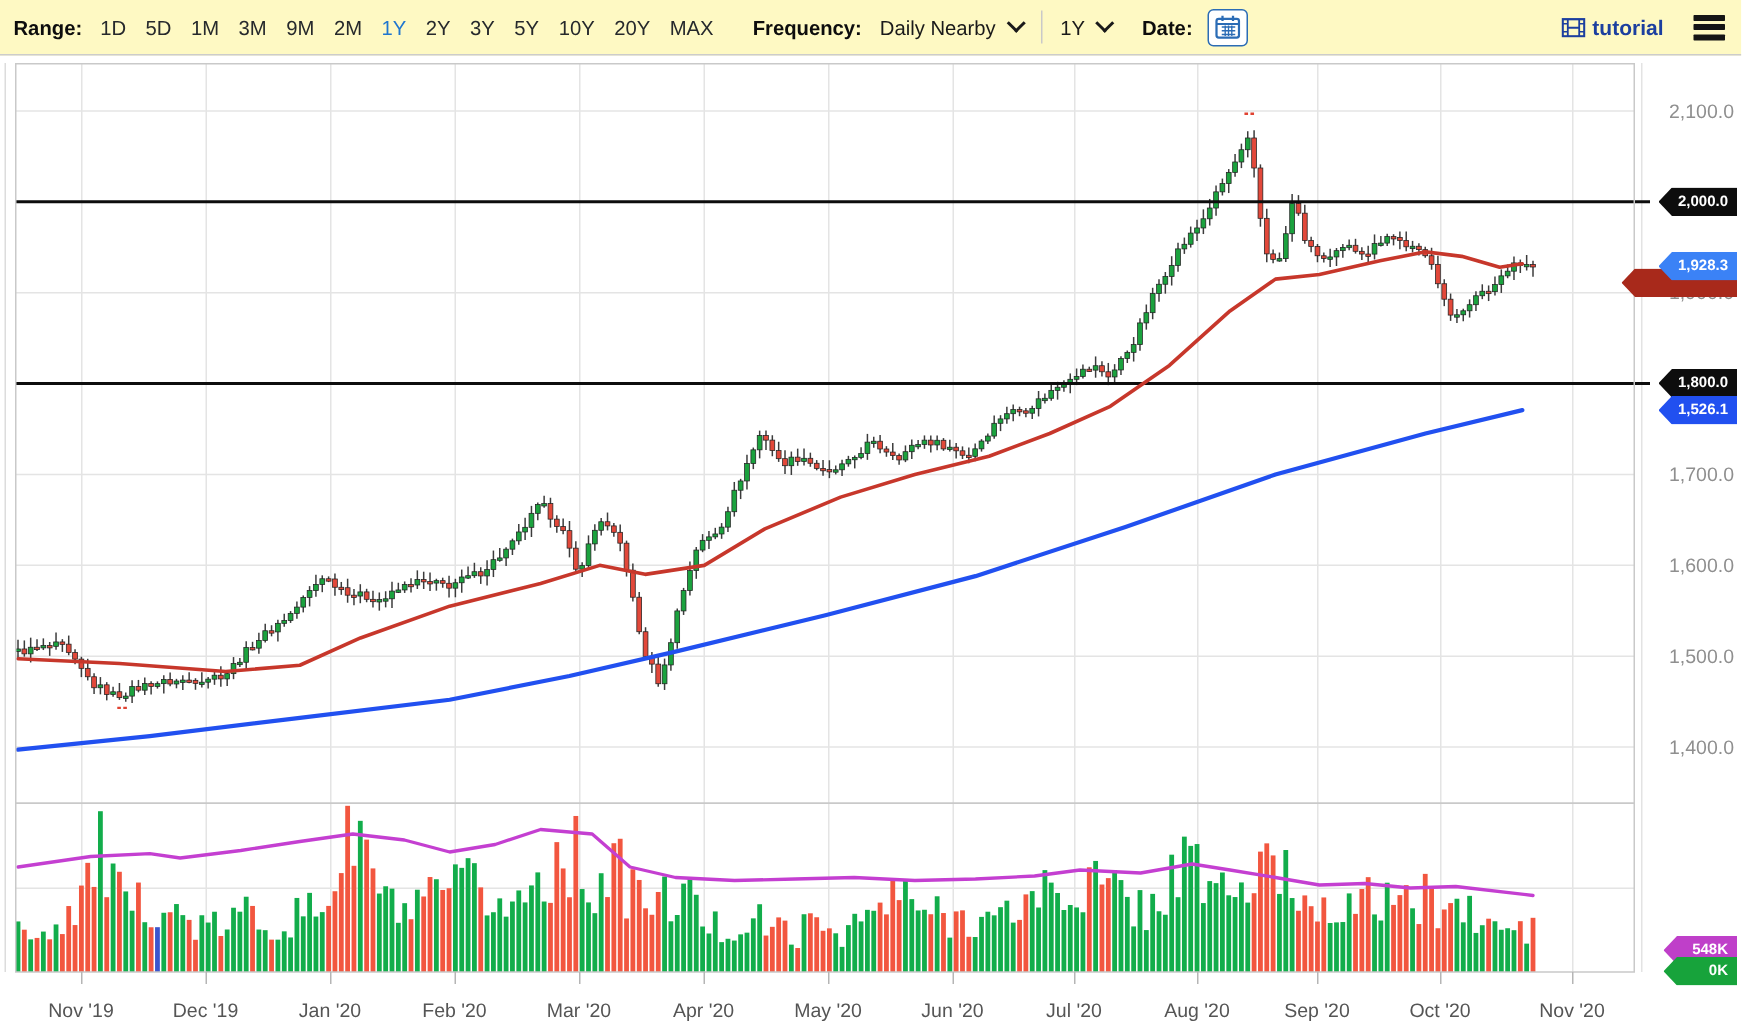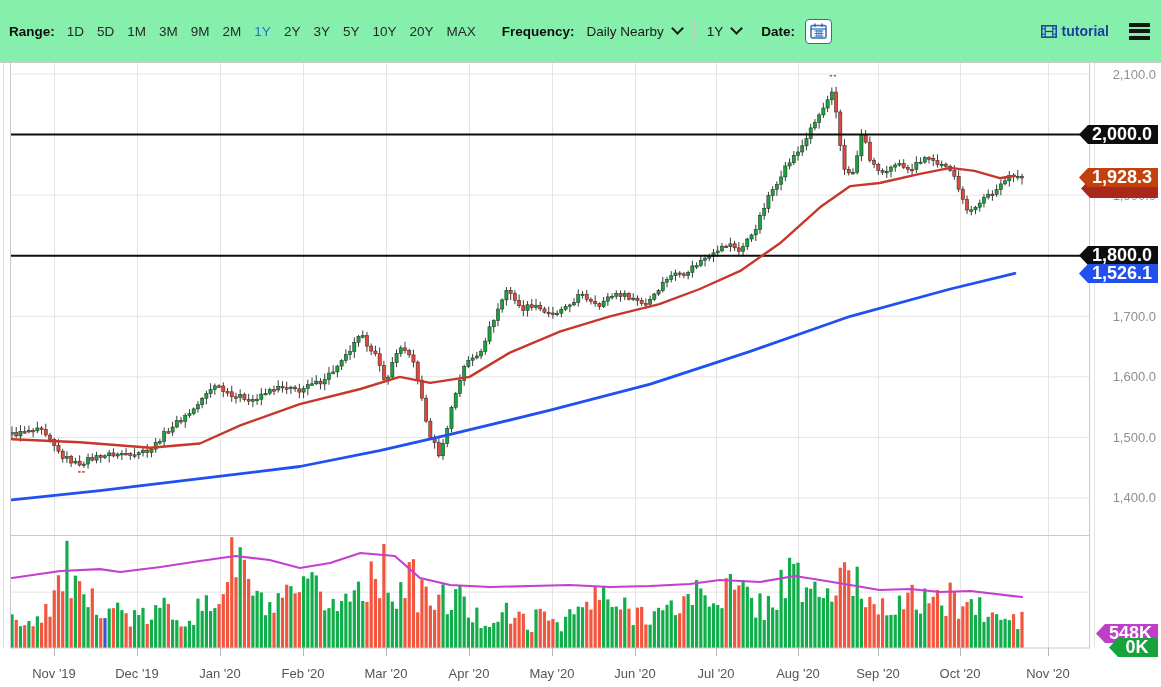--- a/index.html
+++ b/index.html
@@ -1,41 +1,41 @@
 <!DOCTYPE html>
 <html><head>
 <meta charset="utf-8">
 <style>
   html,body{margin:0;padding:0;background:#fff;font-family:"Liberation Sans",sans-serif;}
   .stage{position:relative;width:1161px;height:687px;overflow:hidden;background:#fff;}
   
-  .toolbar{position:relative;z-index:10;background:#86efac;display:flex;align-items:center;height:36px;
-           padding:13px 9px;gap:12px;border-bottom:1px solid #ccc;font-size:13.5px;color:#222;}
+  .toolbar{position:relative;z-index:10;background:#fef9c3;display:flex;align-items:center;height:36px;
+           padding:0 9px;gap:12px;border-bottom:1px solid #ccc;font-size:13.5px;color:#222;}
   .tlabel{font-weight:bold;color:#0d0d0d;}
   .ranges{display:flex;gap:13px;}
   .range-item{cursor:pointer;color:#26292c;}
   .range-item.active{color:#1f76cf;}
   .dd{display:flex;align-items:center;cursor:pointer;color:#1a1a1a;}
   .chev{display:inline-block;width:7px;height:7px;border-right:2px solid #1a1a1a;border-bottom:2px solid #1a1a1a;
         transform:rotate(45deg);margin-left:9px;margin-top:-5px;}
   .vsep{width:1px;height:22px;background:#c9c9c9;}
   .calbtn{border:1.5px solid #2b6cb5;background:#fff;border-radius:4px;padding:3px 4px 1px 4px;cursor:pointer;margin-left:-2px;}
   .spacer{flex:1;}
   .tutorial{display:flex;align-items:center;gap:5px;color:#1c3f9f;font-weight:bold;font-size:14px;cursor:pointer;text-decoration:none;}
   .hamburger{cursor:pointer;padding:2px;margin-left:6px;}
   .hamburger i{display:block;width:21px;height:4px;background:#151515;margin:2.5px 0;border-radius:0.5px;}
   
   #chart-svg{position:absolute;left:0;top:0;z-index:1;}
   #chart-svg text{font-family:"Liberation Sans",sans-serif;}
   
   .badge{position:absolute;right:3px;height:19px;line-height:19px;padding:0 6px 0 13px;min-width:30px;
-         text-align:center;color:#fff;font-size:18px;font-weight:bold;
+         text-align:right;color:#fff;font-size:10px;font-weight:bold;
          clip-path:polygon(0 50%,9px 0,100% 0,100% 100%,9px 100%);z-index:5;}
   .b2000{top:125px;background:#0d0d0d;}
-  .blast{top:168px;background:#c2410c;z-index:7;}
+  .blast{top:168px;background:#3b82f6;z-index:7;}
   .bhid{top:179px;background:#a8291b;z-index:6;min-width:58px;}
   .b1800{top:246px;background:#0d0d0d;}
   .bma{top:264px;background:#2150f0;}
   .bvol{top:580px;background:#bf3fc9;margin-top:44px;}
   .bvol0{top:638px;background:#17a33b;}
 </style>
 </head>
 <body>
 
 <div class="stage">

